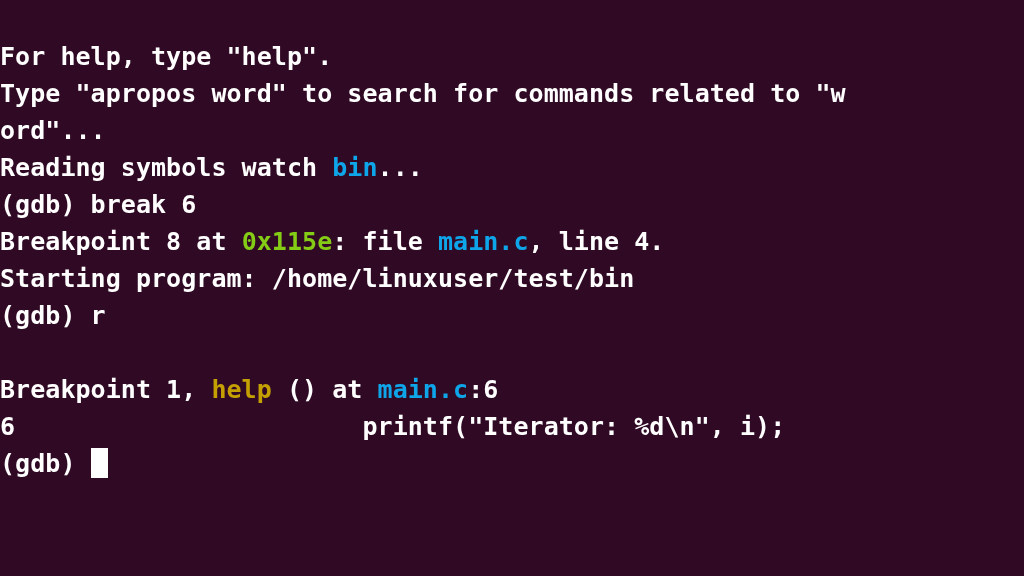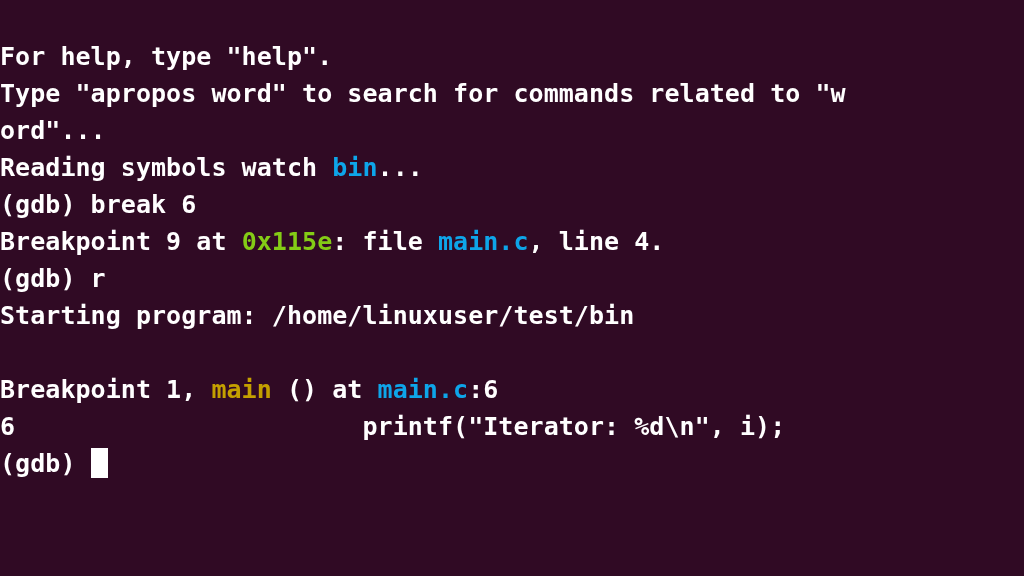--- a/index.html
+++ b/index.html
@@ -47,21 +47,21 @@
 </head>
 <body>
 
 <div id="terminal">
   <div id="terminal-output">
       <div class="line"><span class="fg-white">For help, type "help".</span></div>
       <div class="line"><span class="fg-white">Type "apropos word" to search for commands related to "w</span></div>
       <div class="line"><span class="fg-white">ord"...</span></div>
       <div class="line"><span class="fg-white">Reading symbols watch </span><span class="fg-green">bin</span><span class="fg-white">...</span></div>
       <div class="line"><span class="fg-white">(gdb) break 6</span></div>
-      <div class="line"><span class="fg-white">Breakpoint 9 at </span><span class="fg-blue">0x115e</span><span class="fg-white">: file </span><span class="fg-green">main.c</span><span class="fg-white">, line 4.</span></div>
+      <div class="line"><span class="fg-white">Breakpoint 8 at </span><span class="fg-blue">0x115e</span><span class="fg-white">: file </span><span class="fg-green">main.c</span><span class="fg-white">, line 4.</span></div>
+      <div class="line"><span class="fg-white">Starting program: /home/linuxuser/test/bin</span></div>
       <div class="line"><span class="fg-white">(gdb) r</span></div>
-      <div class="line"><span class="fg-white">Starting program: /home/linuxuser/test/bin</span></div>
       <div class="line blank"><span class="fg-white"></span></div>
-      <div class="line"><span class="fg-white">Breakpoint 1, </span><span class="fg-yellow">main</span><span class="fg-white"> () at </span><span class="fg-green">main.c</span><span class="fg-white">:6</span></div>
+      <div class="line"><span class="fg-white">Breakpoint 1, </span><span class="fg-yellow">help</span><span class="fg-white"> () at </span><span class="fg-green">main.c</span><span class="fg-white">:6</span></div>
       <div class="line"><span class="fg-white">6                       printf("Iterator: %d\n", i);</span></div>
       <div class="line"><span class="fg-white">(gdb) </span><span class="cursor"></span></div>
     </div>
 </div>
 
 </body></html>

